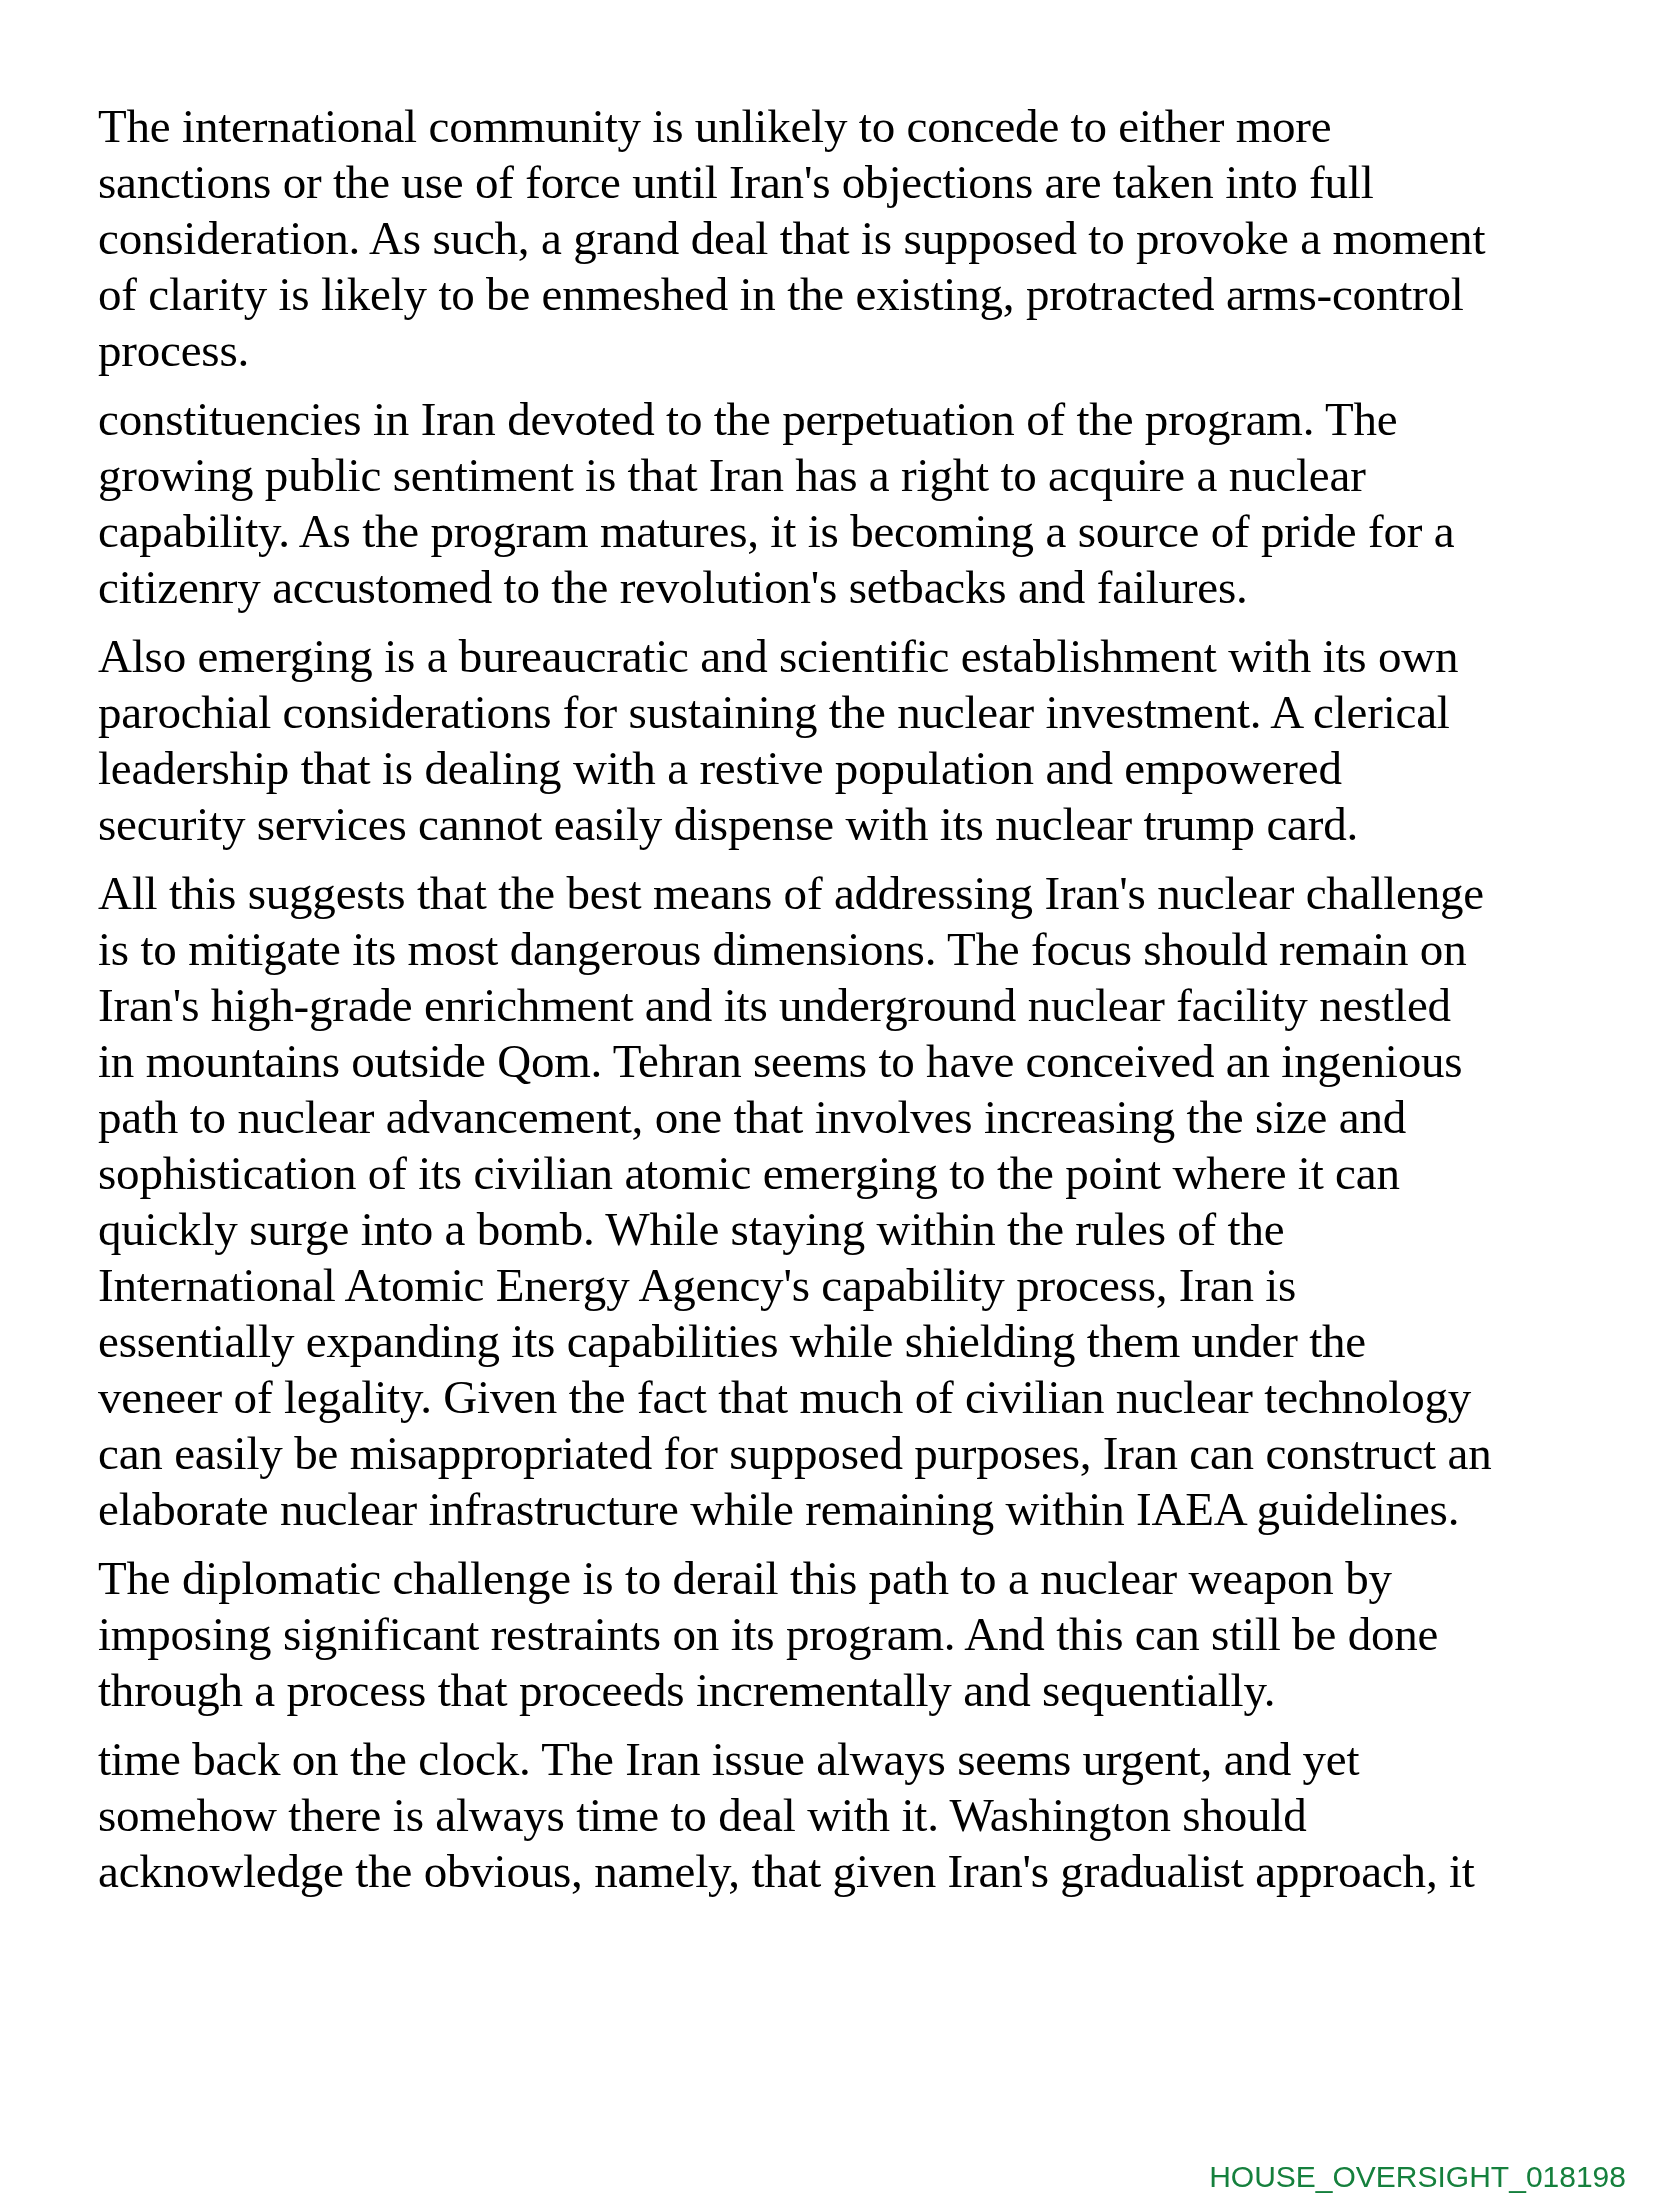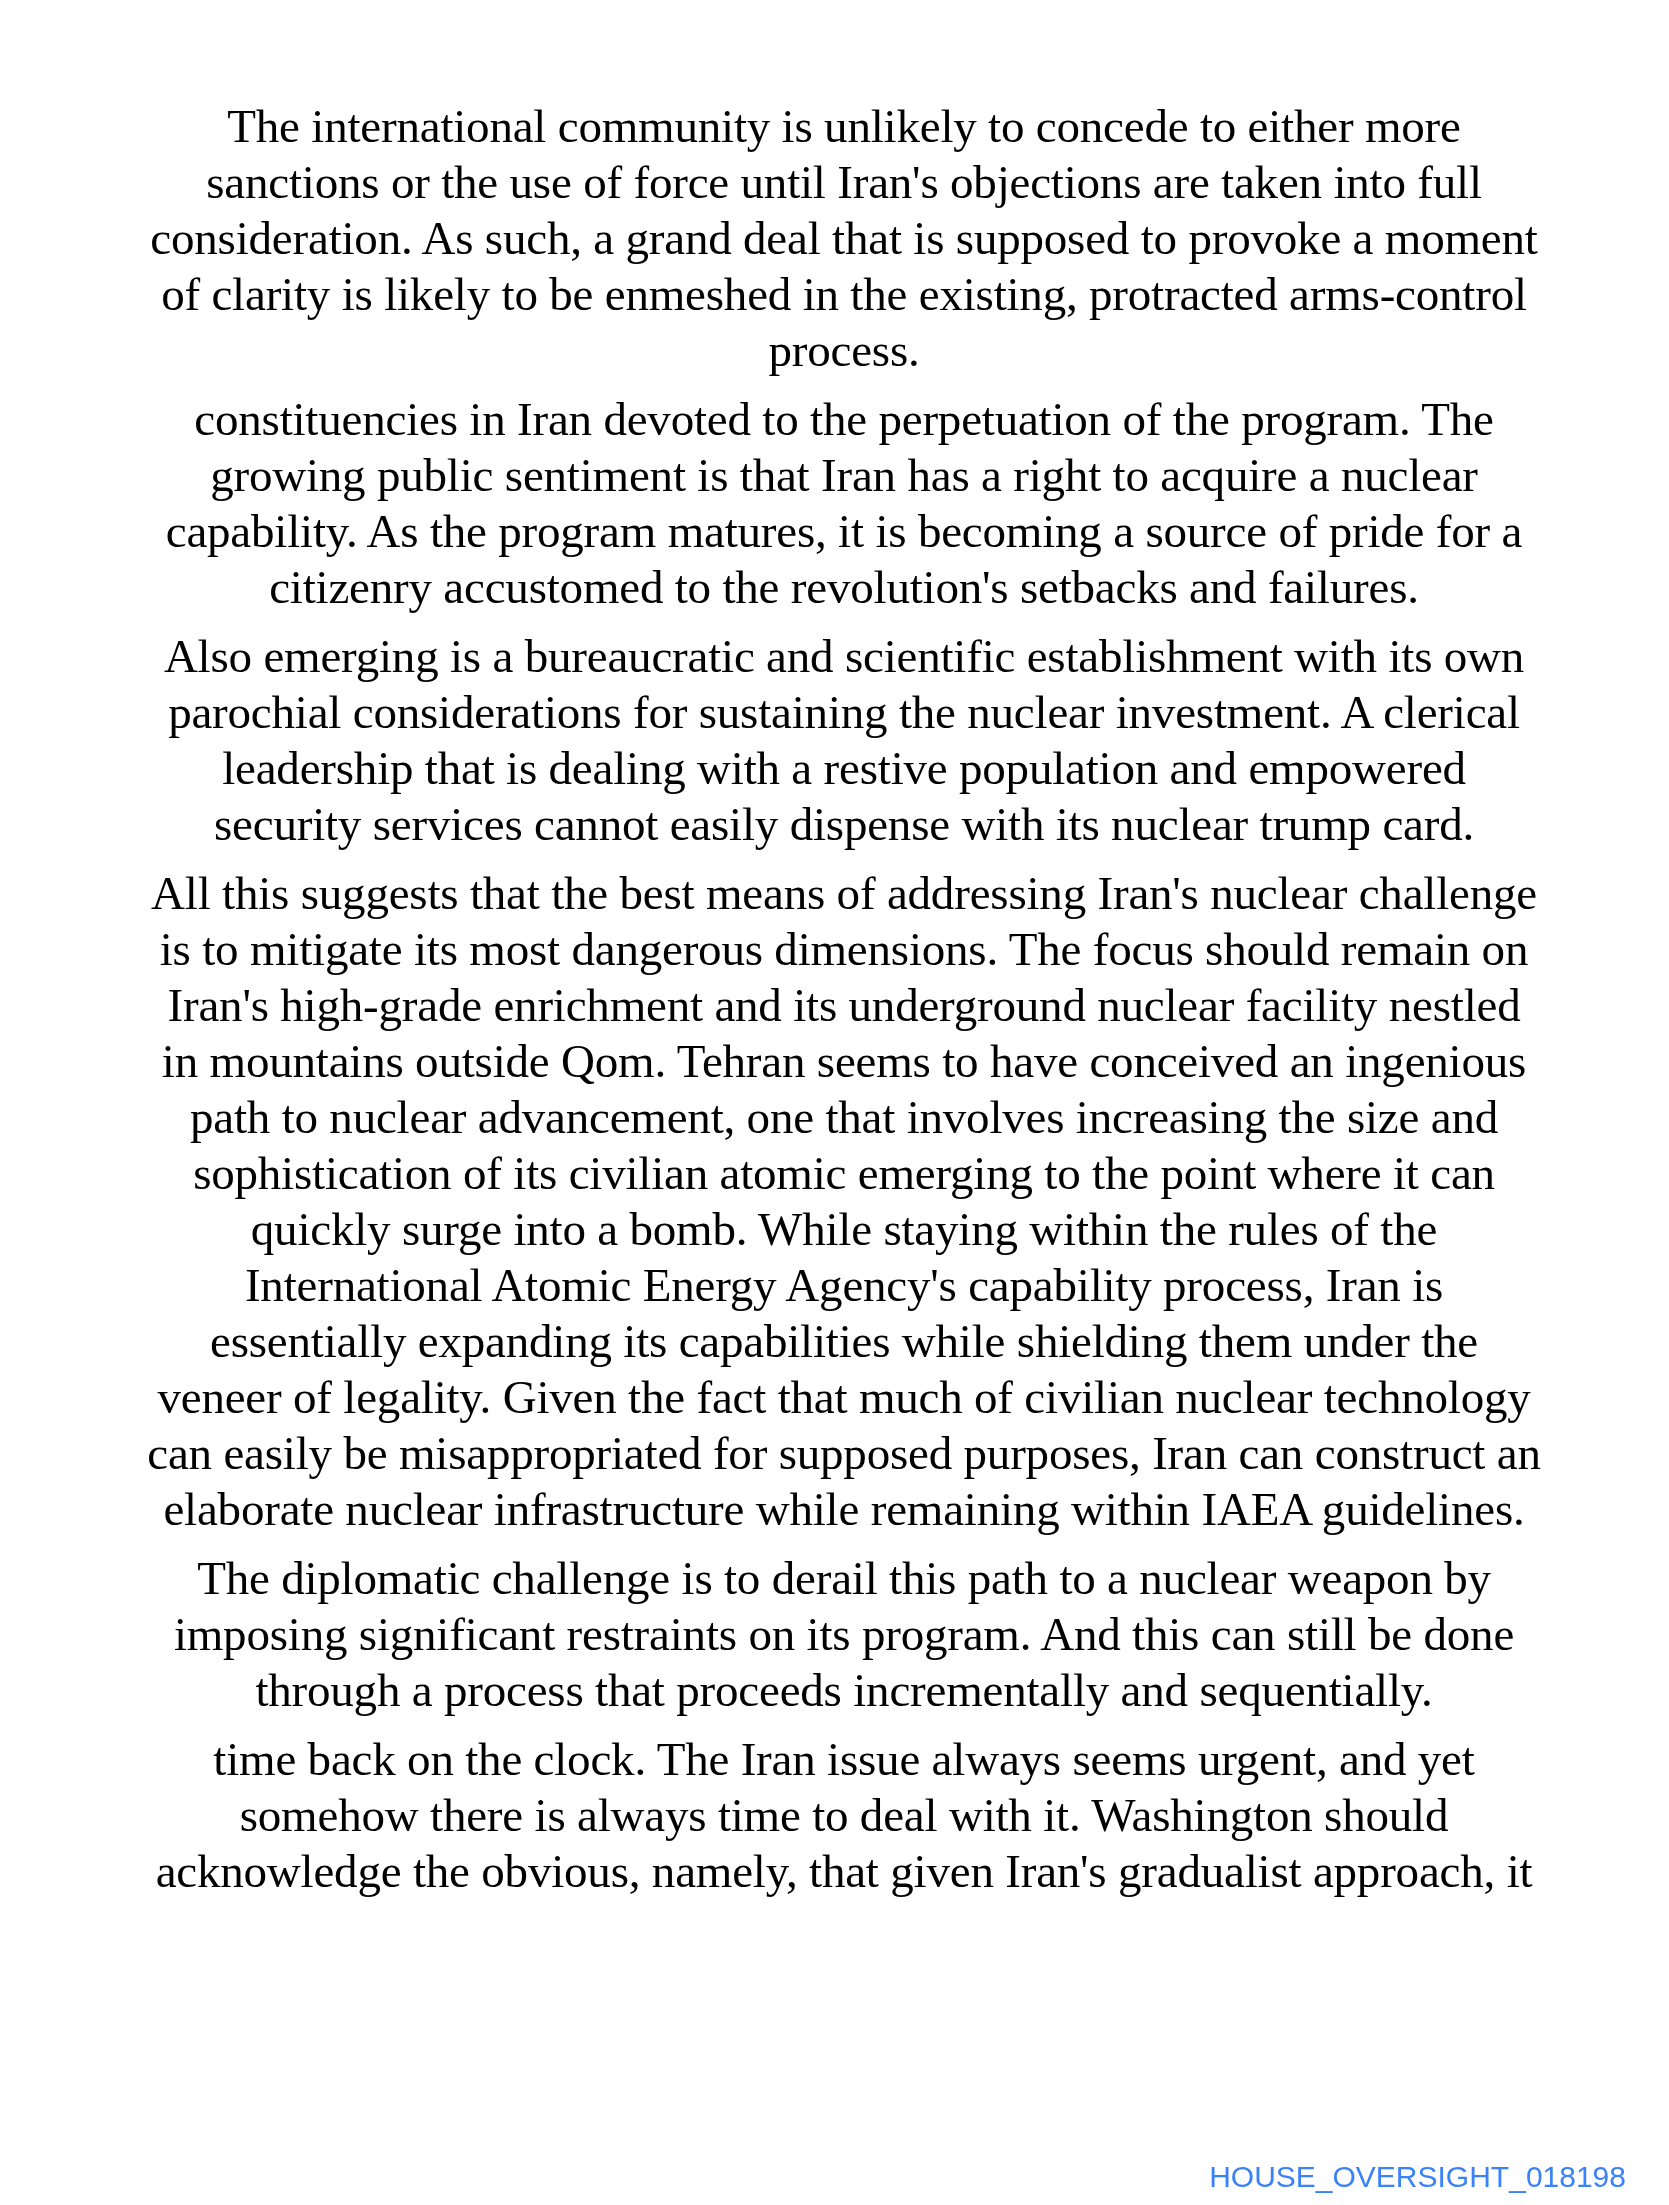--- a/index.html
+++ b/index.html
@@ -1,30 +1,30 @@
 <!DOCTYPE html>
 <html style="font-size:10.5px"><head>
 <meta charset="utf-8">
 <style>
   html, body { margin: 0; padding: 0; background: #ffffff; }
   body { width: 1669px; height: 2205px; position: relative; overflow: hidden; }
-  .page { position: absolute; left: 91px; top: 98px; width: 1506px; text-align: center; }
+  .page { position: absolute; left: 98px; top: 98px; width: 1506px; }
   .para { margin: 0 0 13px 0; }
   .line {
     font-family: "Liberation Serif", "DejaVu Serif", serif;
     font-size: 47px;
     line-height: 56px;
     color: #000000;
     white-space: nowrap;
     letter-spacing: -0.2px;
   }
   .footer {
     position: absolute; right: 43px; top: 2160px;
     font-family: "Liberation Sans", "DejaVu Sans", sans-serif;
-    font-size: 30px; color: #3b82f6; letter-spacing: 0px;
+    font-size: 30px; color: #15803d; letter-spacing: 0px;
   }
 </style>
 </head>
 <body>
 
 <div class="page">
   <div class="para">
     <div class="line">The international community is unlikely to concede to either more</div>
     <div class="line">sanctions or the use of force until Iran's objections are taken into full</div>
     <div class="line">consideration. As such, a grand deal that is supposed to provoke a moment</div>

